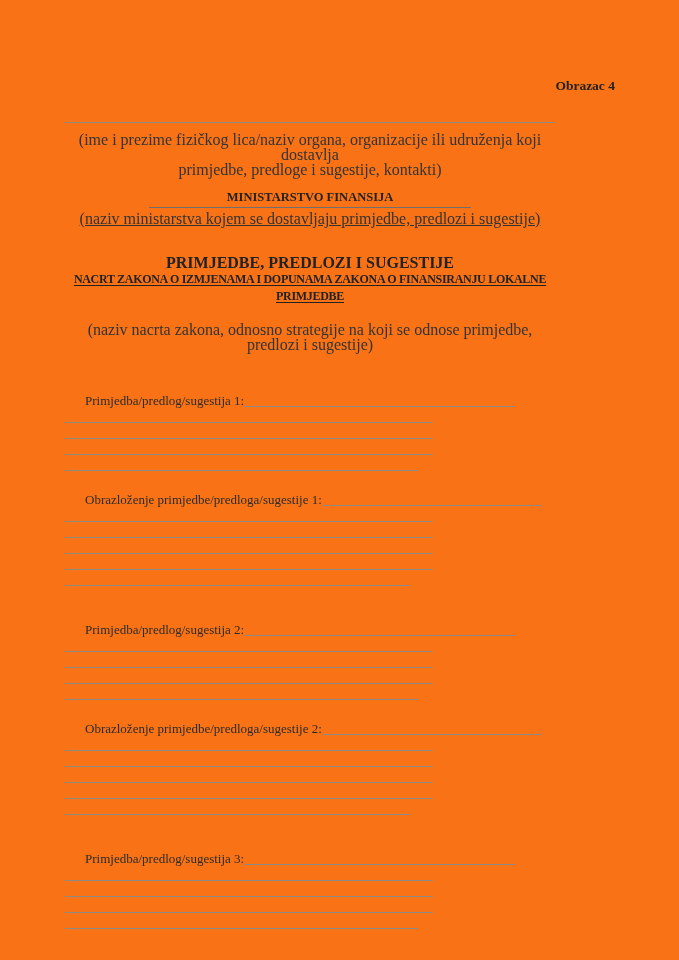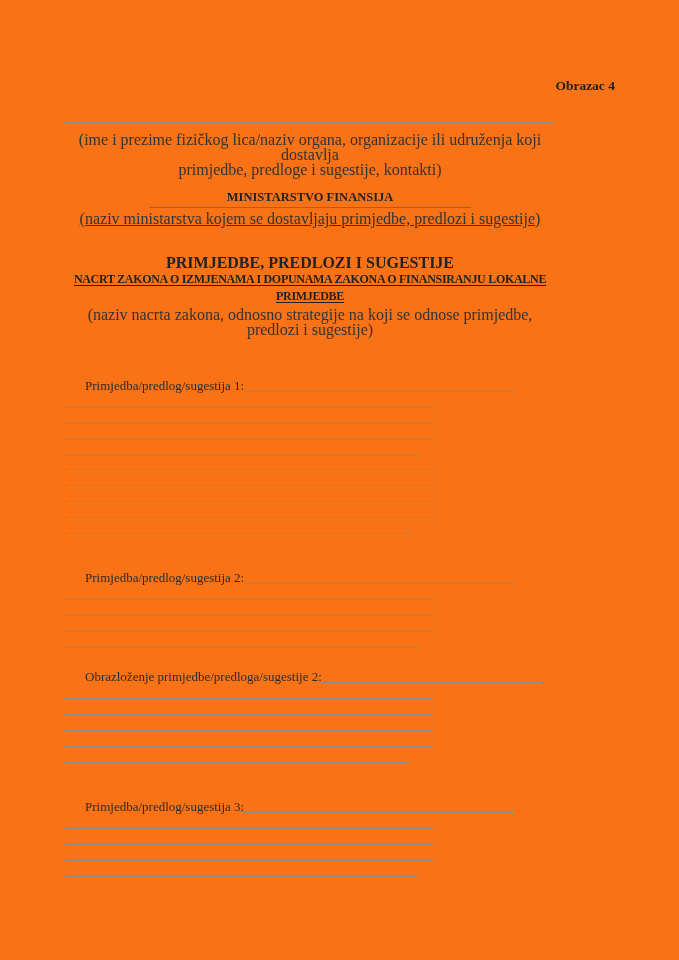--- a/index.html
+++ b/index.html
@@ -24,21 +24,21 @@
   .ministry-caption { margin-top:3px;text-decoration:underline; }
   .heading {
     margin-top:29px; text-align:center; font-weight:bold; font-size:16px;
     line-height:16px; white-space:nowrap; color:#222;
   }
   .law-line {
     text-align:center; font-weight:bold; font-size:12px; letter-spacing:-0.3px;
     line-height:17px; white-space:nowrap; color:#222;
     text-decoration:underline; text-underline-offset:2px;
   }
-  .law-caption { margin-top:2px; }
+  .law-caption { margin-top:17px; }
   .section { margin-top:35px; }
   .section.first { margin-top:40px; }
   .field-row { display:flex; width:430px; line-height:17px; font-size:13px;margin-left:20px; }
   .field-row.expl { width:457px; margin-top:20px; }
   .field-label { white-space:nowrap; }
   .trail { flex:1; border-bottom:1px solid #8a8a8a; margin-bottom:2px; min-width:20px; }
   .fill-line { width:368px; height:15px; border-bottom:1px solid #8a8a8a; }
   .fill-line.first { height:13px; }
   .fill-line.short { width:353px; }
   .fill-line.shorter { width:345px; }
@@ -70,20 +70,24 @@
     <div class="section first">
       <div class="field-row">
         <span class="field-label">Primjedba/predlog/sugestija 1:</span>
         <span class="trail"></span>
       </div>
       <div class="fill-line first"></div>
       <div class="fill-line"></div>
       <div class="fill-line"></div>
       <div class="fill-line short"></div>
 
+      <div class="field-row expl">
+        <span class="field-label">Obrazloženje primjedbe/predloga/sugestije 1:</span>
+        <span class="trail"></span>
+      </div>
       <div class="fill-line first"></div>
       <div class="fill-line"></div>
       <div class="fill-line"></div>
       <div class="fill-line"></div>
       <div class="fill-line shorter"></div>
     </div>
 
     <div class="section">
       <div class="field-row">
         <span class="field-label">Primjedba/predlog/sugestija 2:</span>

